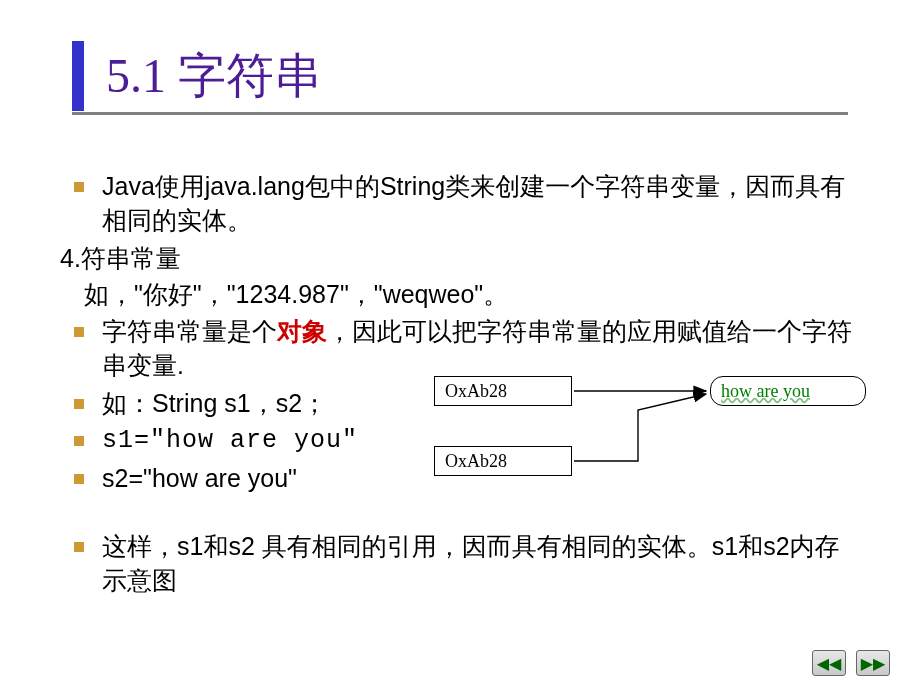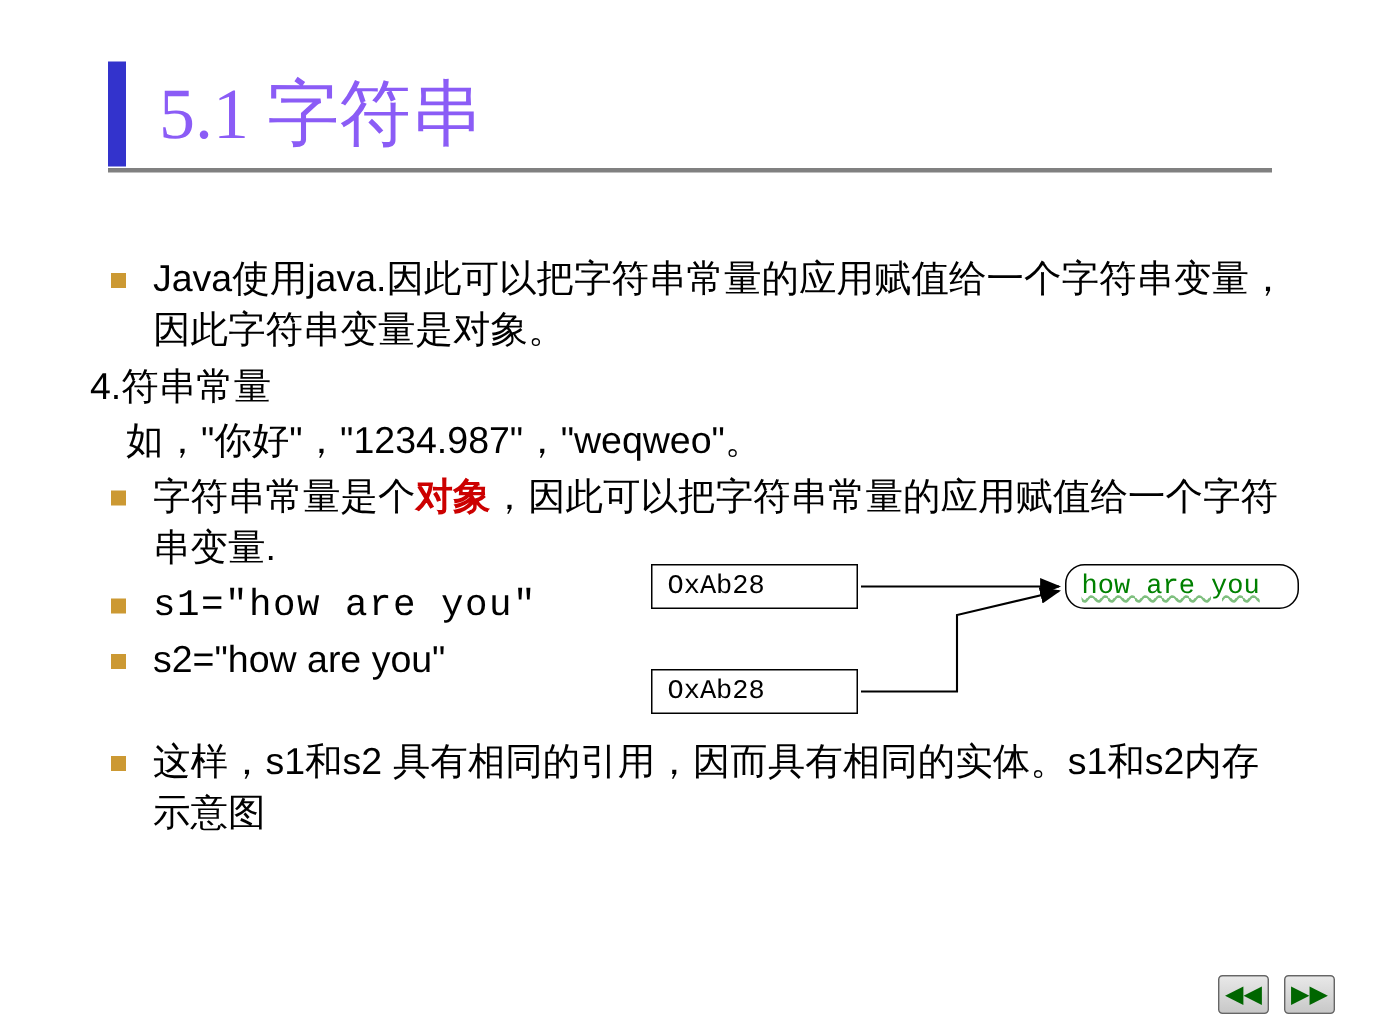--- a/index.html
+++ b/index.html
@@ -20,21 +20,21 @@
     align-items: center;
   }
   .title-bar {
     width: 12px;
     height: 70px;
     background: #3333cc;
     margin-right: 22px;
   }
   .title-text {
     font-size: 48px;
-    color: #8b5cf6;
+    color: #4c1d95;
     font-family: "SimSun", serif;
   }
   .title-underline {
     position: absolute;
     left: 72px;
     top: 112px;
     width: 776px;
     height: 3px;
     background: #808080;
   }
@@ -73,21 +73,21 @@
     position: absolute;
     left: 428px;
     top: 376px;
     width: 450px;
     height: 140px;
   }
   .box {
     position: absolute;
     border: 1px solid #000;
     background: #fff;
-    font-family: Liberation Mono, monospace;
+    font-family: Liberation Serif, serif;
     font-size: 18px;
     display: flex;
     align-items: center;
     padding: 0 10px;
     height: 30px;
   }
   .box1 { left: 6px; top: 0px; width: 138px; }
   .box2 { left: 6px; top: 70px; width: 138px; }
   .box3 { left: 282px; top: 0px; width: 156px; border-radius: 13px; }
   .box3 span { color: #008000; text-decoration: underline wavy rgba(0,128,0,0.5); }
@@ -119,33 +119,37 @@
 <div class="title-container">
   <div class="title-bar"></div>
   <div class="title-text">5.1 字符串</div>
 </div>
 <div class="title-underline"></div>
 
 <div class="content">
 
   <div class="bullet-row">
     <div class="bullet"></div>
-    <div class="bullet-text">Java使用java.因此可以把字符串常量的应用赋值给一个字符串变量，因此字符串变量是对象。</div>
+    <div class="bullet-text">Java使用java.lang包中的String类来创建一个字符串变量，因而具有相同的实体。</div>
   </div>
 
   <div class="no-bullet">4.符串常量</div>
   <div class="no-bullet indent1">如，"你好"，"1234.987"，"weqweo"。</div>
 
   <div class="bullet-row">
     <div class="bullet"></div>
     <div class="bullet-text">
       <span>字符串常量是个</span><span class="red-bold">对象</span><span>，因此可以把字符串常量的应用赋值给一个字符串变量.</span>
     </div>
   </div>
 
+  <div class="bullet-row">
+    <div class="bullet"></div>
+    <div class="bullet-text">如：String s1，s2；</div>
+  </div>
 
   <div class="bullet-row">
     <div class="bullet"></div>
     <div class="bullet-text mono">s1="how are you"</div>
   </div>
 
   <div class="bullet-row">
     <div class="bullet"></div>
     <div class="bullet-text">s2="how are you"</div>
   </div>

